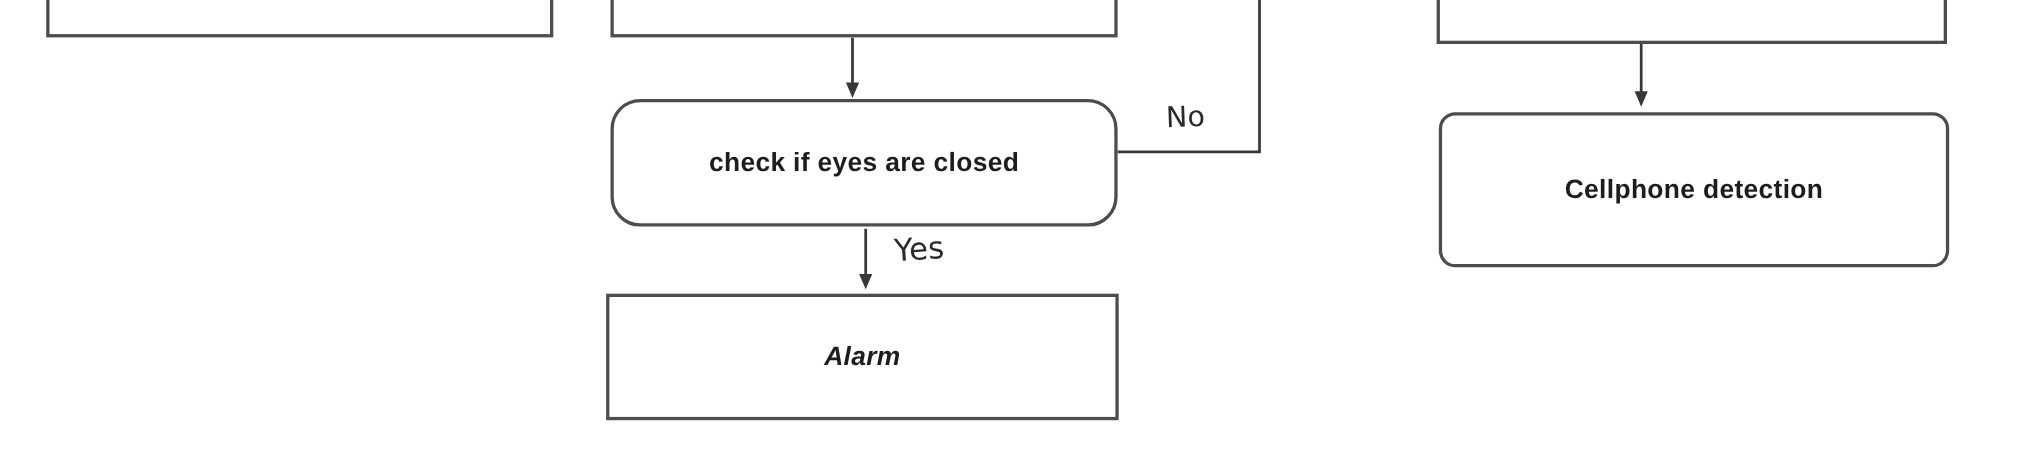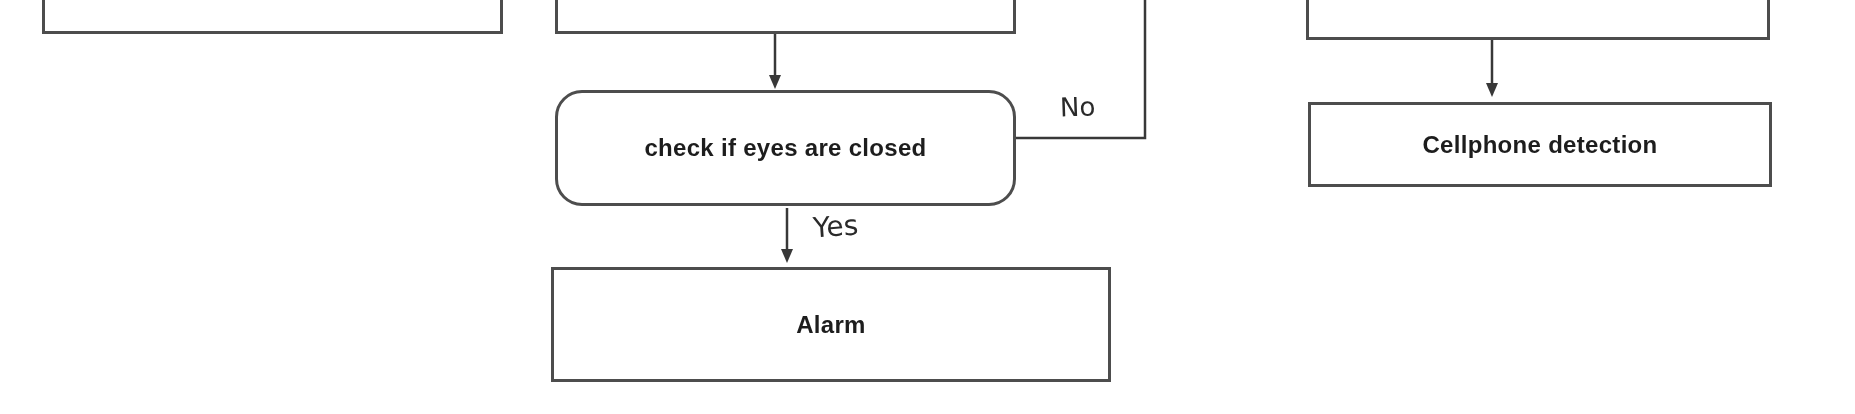--- a/index.html
+++ b/index.html
@@ -45,23 +45,23 @@
     font-size: 24px;
     font-weight: bold;
     color: var(--label-text, #1d1d1d);
     letter-spacing: 0.3px;
     white-space: nowrap;
   }
   
   .node-left-partial  { left: 42px;   top: -40px; width: 461px; height: 74px;  }
   .node-mid-partial   { left: 555px;  top: -40px; width: 461px; height: 74px;  }
   .node-check-eyes    { left: 555px;  top: 90px;  width: 461px; height: 116px; border-radius: 27px; }
-  .node-alarm         { left: 551px;  top: 267px; width: 560px; height: 115px; }
+  .node-alarm         { left: 551px;  top: 267px; width: 466px; height: 115px; font-style: italic; }
   .node-right-partial { left: 1306px; top: -40px; width: 464px; height: 80px;  }
-  .node-cellphone     { left: 1308px; top: 102px; width: 464px; height: 85px; }
+  .node-cellphone     { left: 1308px; top: 102px; width: 464px; height: 141px; border-radius: 15px; }
   
   .edge-label {
     position: absolute;
     font-family: "DejaVu Sans", sans-serif;
     color: var(--hand-text, #2a2a2a);
     white-space: nowrap;
     line-height: 1;
   }
   .edge-label-yes {
     left: 813px;

